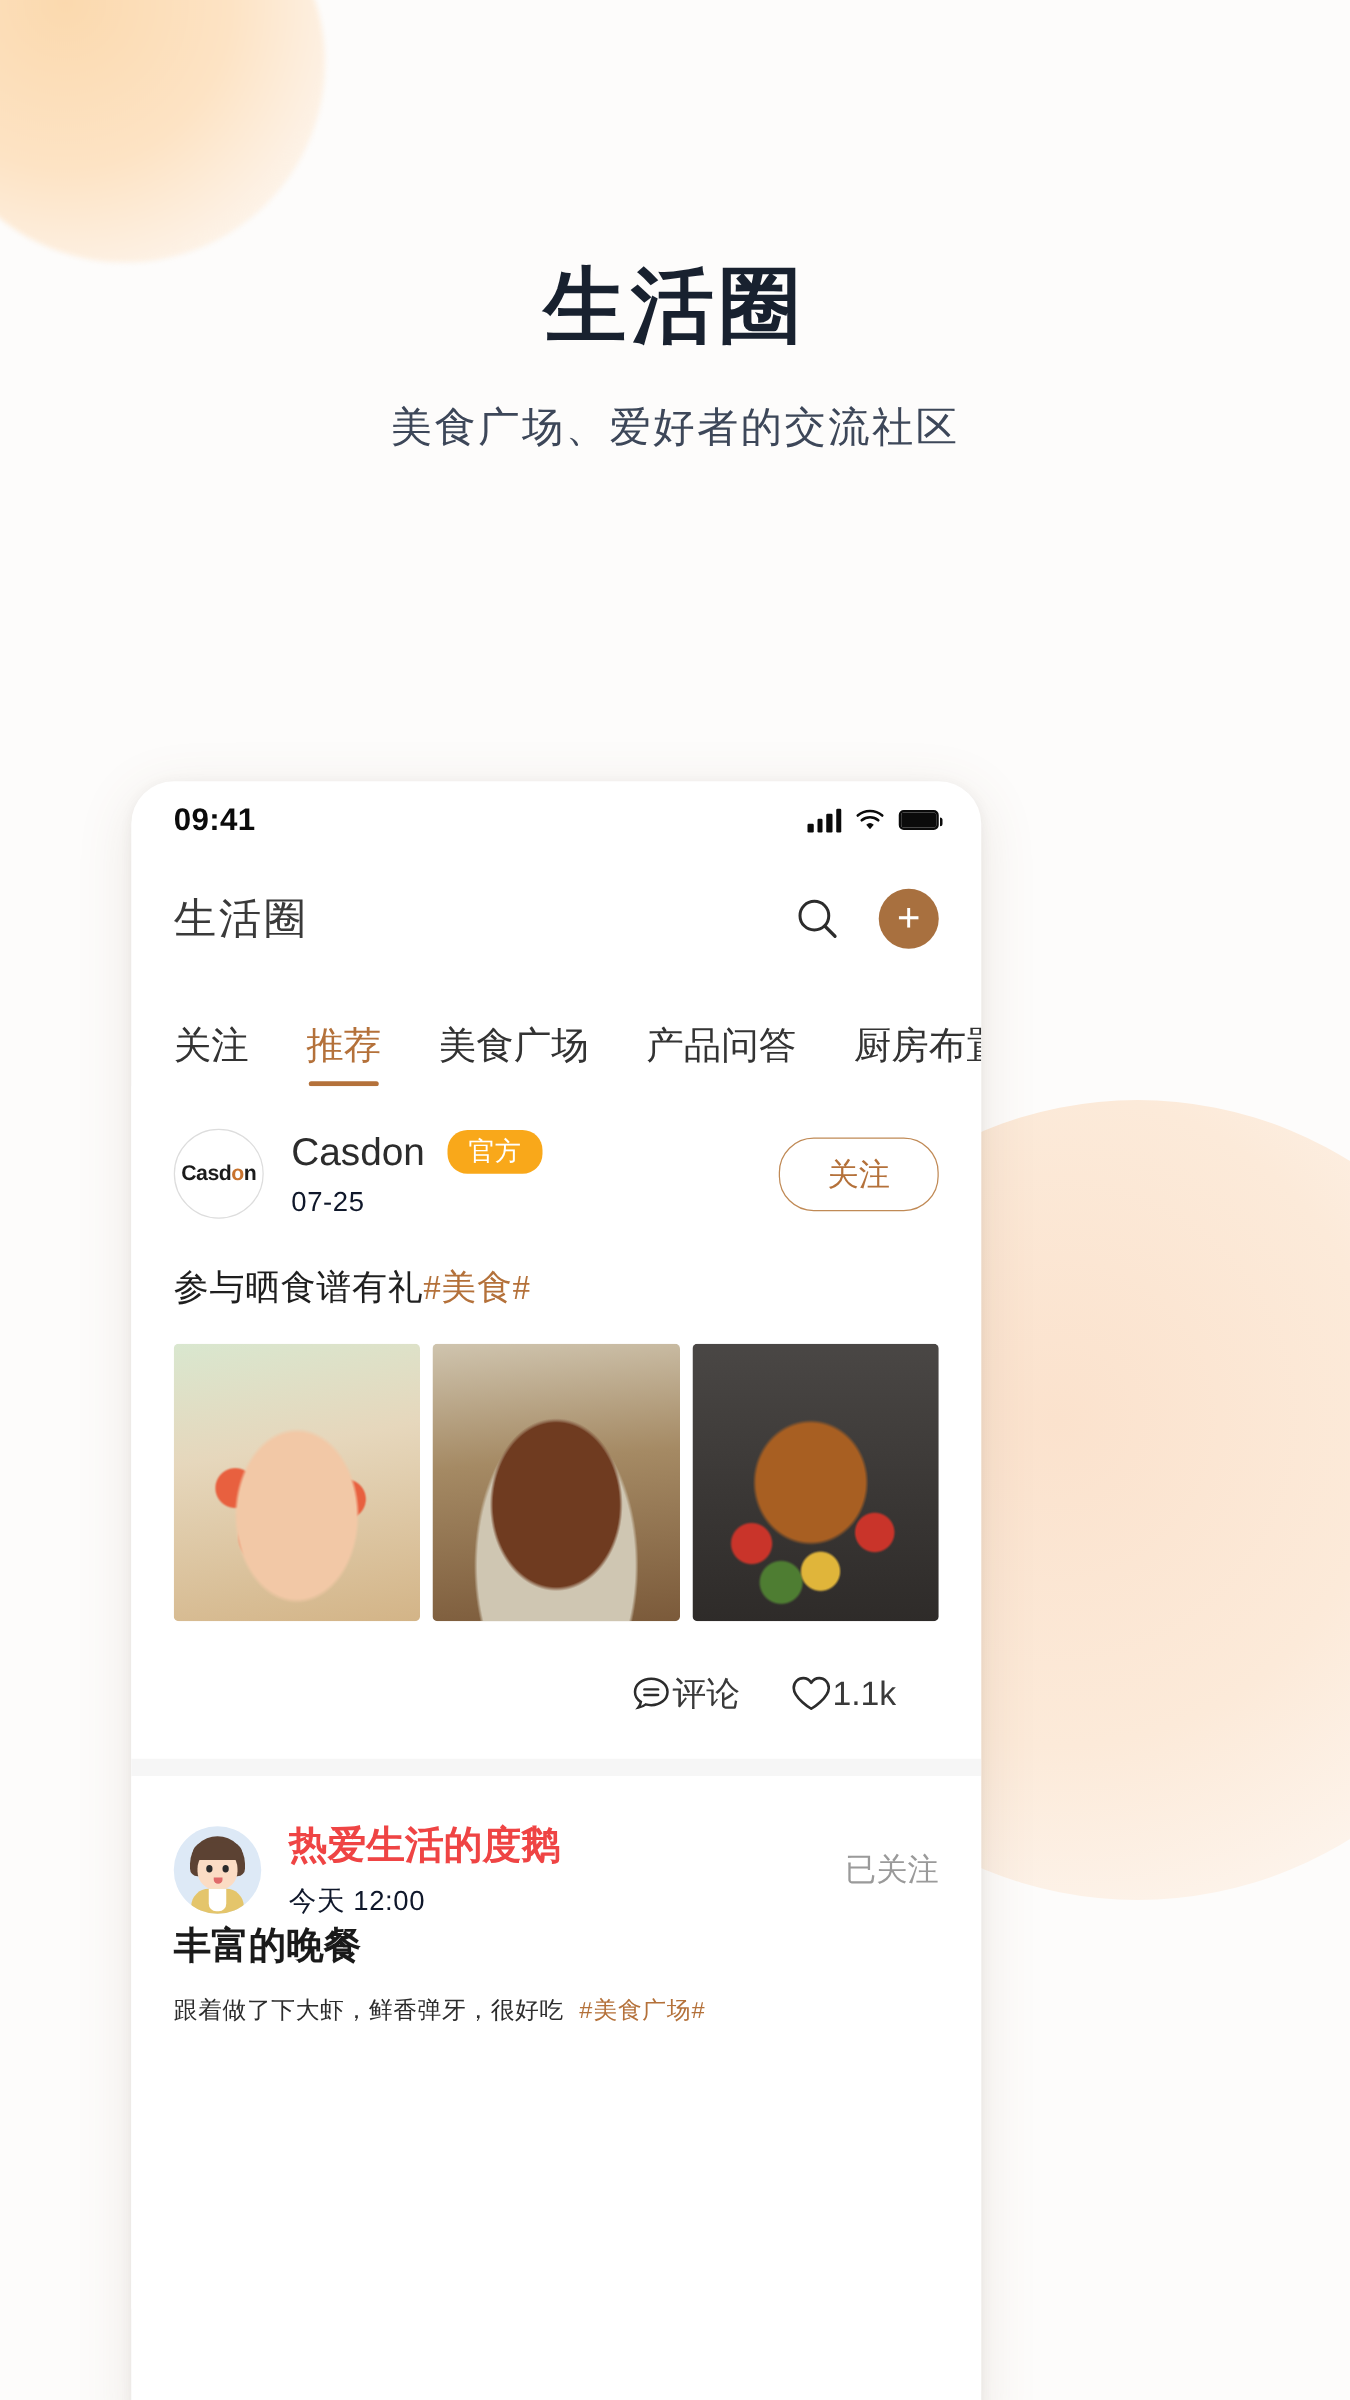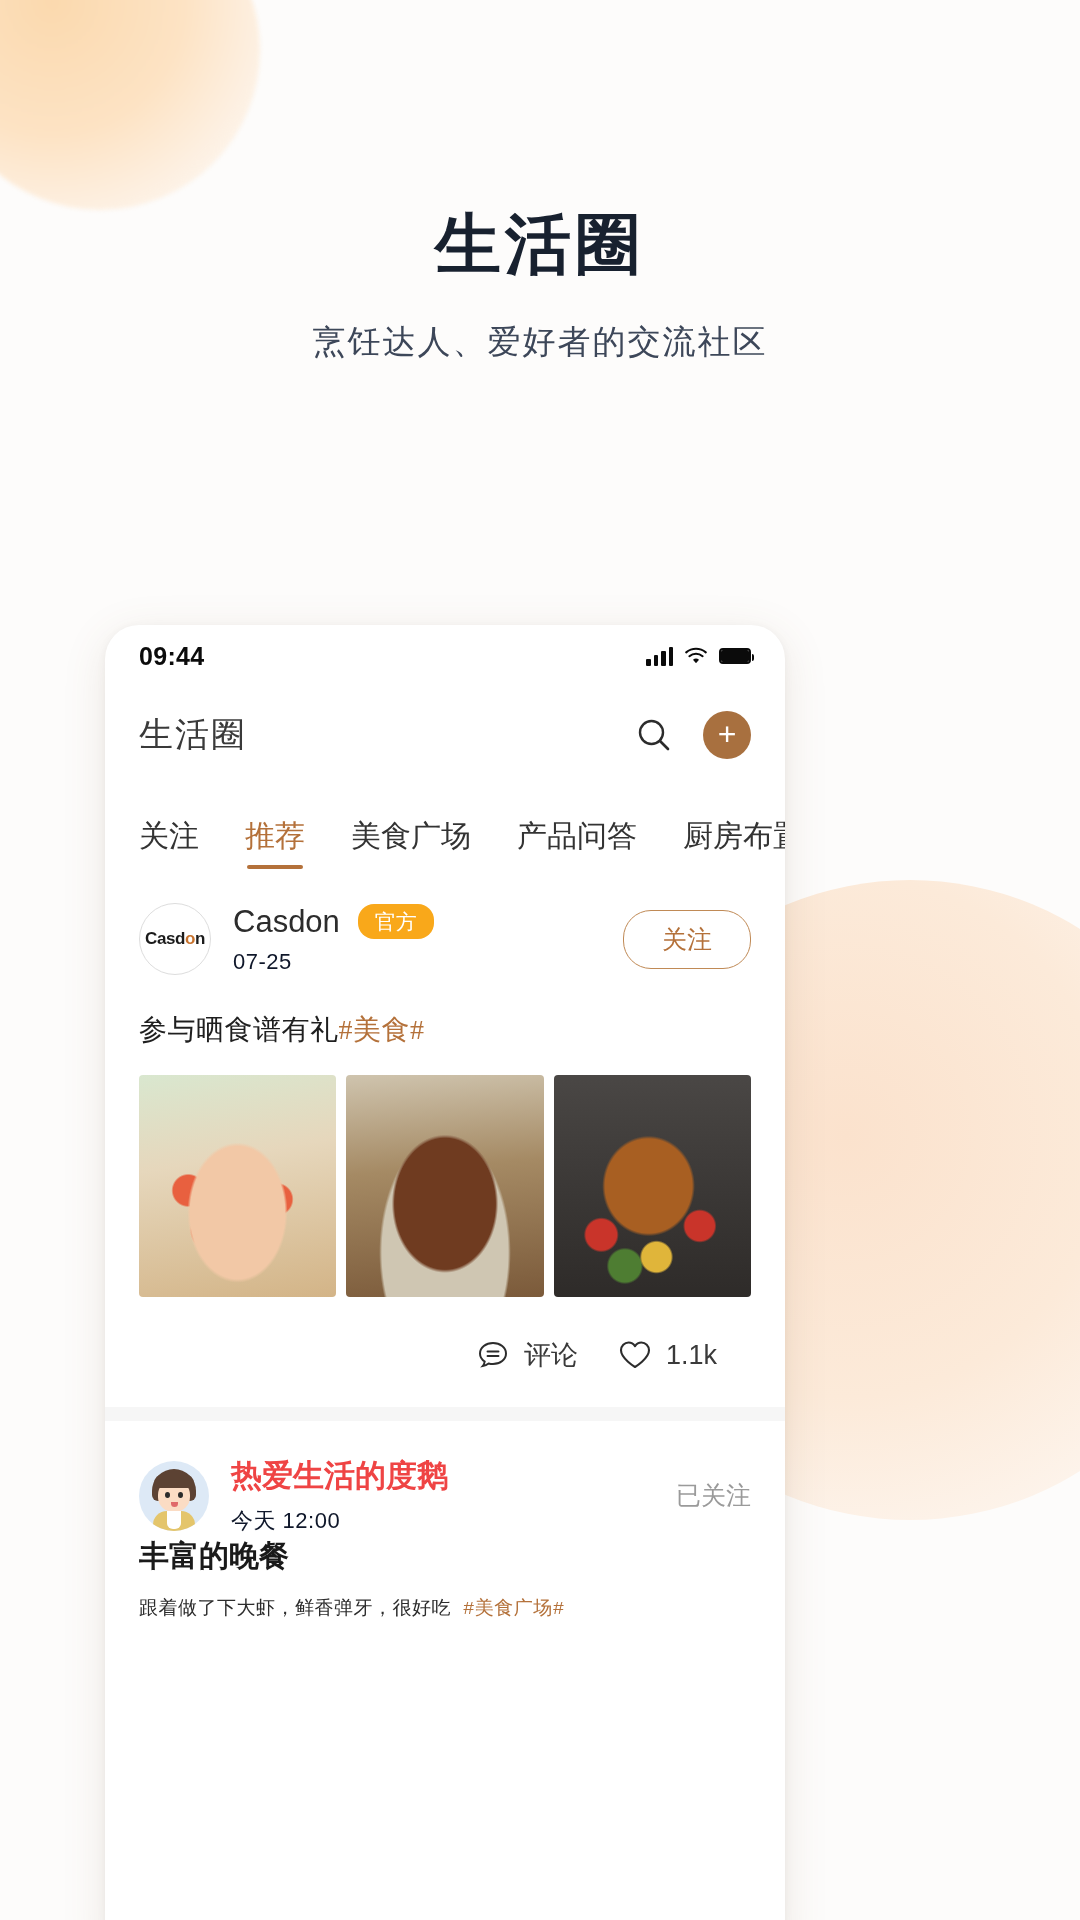--- a/index.html
+++ b/index.html
@@ -164,39 +164,39 @@
   .dishes { background:
       radial-gradient(ellipse at 30% 45%, #efe7da 0 22%, rgba(0,0,0,0) 24%),
       radial-gradient(ellipse at 62% 40%, #e4d9c6 0 20%, rgba(0,0,0,0) 22%),
       linear-gradient(180deg,#6b5340 0%,#8a6b4f 40%,#5c4staff 100%),
       linear-gradient(180deg,#7b5f46,#4e3b2b); }
   
   .actions {
     display:flex; align-items:center; justify-content:flex-end;
     gap:40px; padding:40px 34px 34px 34px;
   }
-  .action { display:flex; align-items:center; gap:14px; }
+  .action { display:flex; align-items:center; gap:0; }
   .action-label { font-size:27px; color:#3a3a3a; }
   svg { display:block; }
 </style>
 </head>
 <body>
 
 <div class="blob-tl"></div>
 <div class="blob-br"></div>
 
 <div class="hero">
   <div class="hero-title">生活圈</div>
-  <div class="hero-sub">烹饪达人、爱好者的交流社区</div>
+  <div class="hero-sub">美食广场、爱好者的交流社区</div>
 </div>
 
 <div class="phone">
 
   <div class="statusbar">
-    <div class="status-time">09:44</div>
+    <div class="status-time">09:41</div>
     <div class="status-icons">
       <span class="sig">
           <i></i>
           <i></i>
           <i></i>
           <i></i>
         </span>
       <span>
         <svg width="24" height="18" viewBox="0 0 24 18">
           <path d="M12 16.3l-3-3.6a4.7 4.7 0 0 1 6 0z" fill="#0b0b0b"></path>

